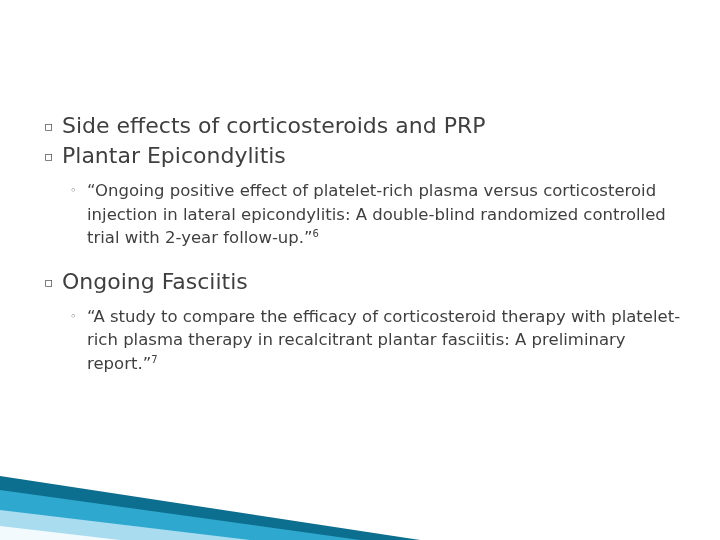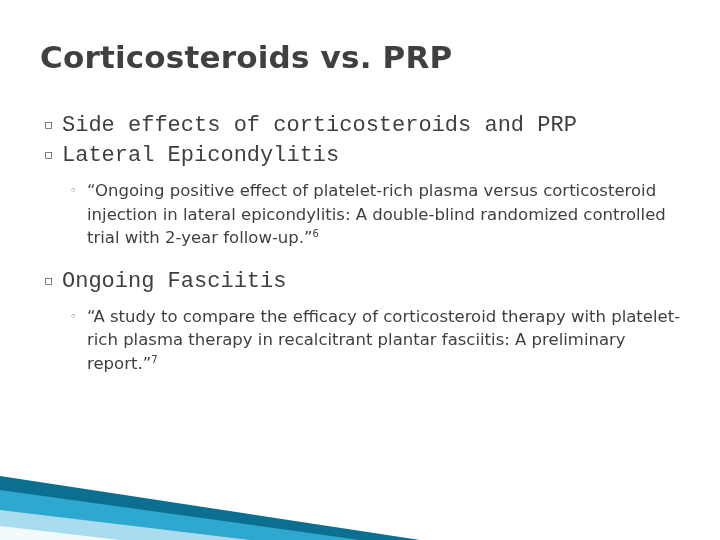--- a/index.html
+++ b/index.html
@@ -52,21 +52,20 @@
     width: 18px;
     flex: 0 0 18px;
     font-size: 14px;
     color: #5a5a5a;
     line-height: 1;
     position: relative;
     top: -2px;
   }
   .bullet-l1 .text {
     flex: 1 1 auto;
-    font-family: Liberation Mono, monospace;
   }
 
   .sub-group {
     margin-top: 9px;
     margin-bottom: 6px;
     padding-left: 26px;
   }
 
   .bullet-l2 {
     display: flex;
@@ -101,32 +100,31 @@
     width: 420px;
     height: 110px;
     pointer-events: none;
   }
 </style>
 </head>
 <body>
 
 <div class="slide">
 
-  <div class="slide-title">Corticosteroids vs. PRP</div>
 
   <div class="content">
 
     <div class="bullet-l1">
       <span class="marker">▫</span>
       <span class="text">Side effects of corticosteroids and PRP</span>
     </div>
 
     <div class="bullet-l1">
       <span class="marker">▫</span>
-      <span class="text">Lateral Epicondylitis</span>
+      <span class="text">Plantar Epicondylitis</span>
     </div>
 
     <div class="sub-group">
       <div class="bullet-l2">
         <span class="marker">◦</span>
         <span class="text"><span>“Ongoing positive effect of platelet-rich plasma versus corticosteroid injection in lateral epicondylitis: A double-blind randomized controlled trial with 2-year follow-up.”</span><sup>6</sup></span>
       </div>
     </div>
 
     <div class="spacer-a"></div>

